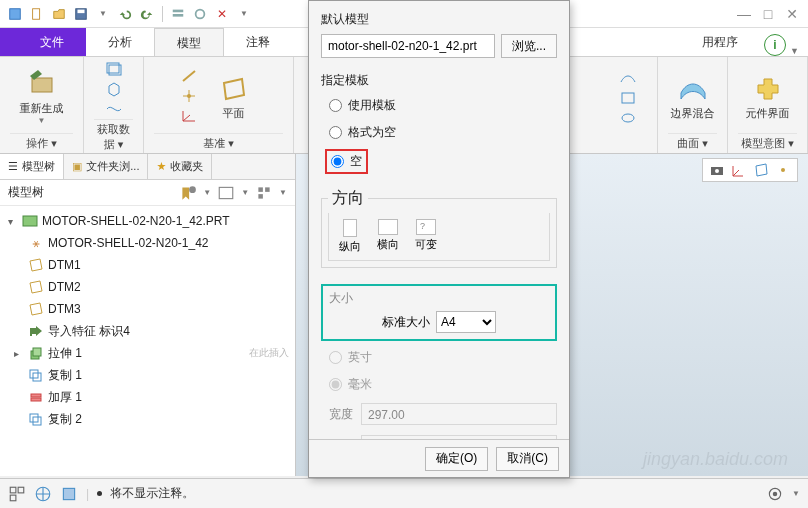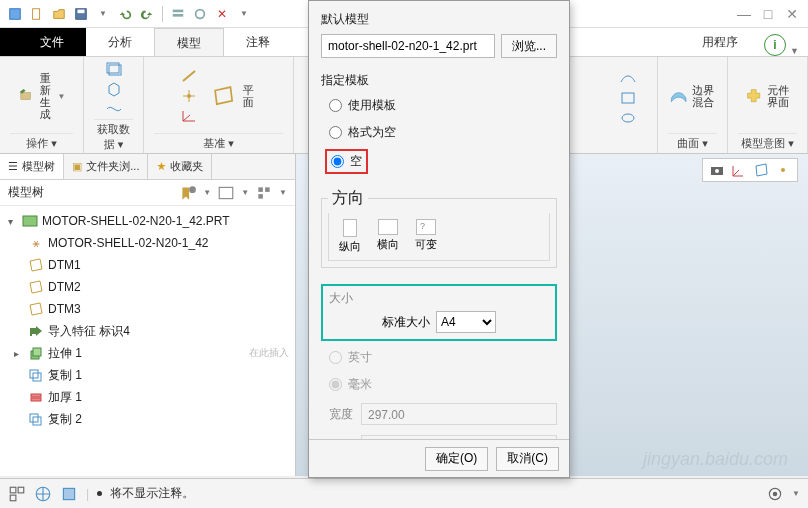--- a/index.html
+++ b/index.html
@@ -9,31 +9,31 @@
 .titlebar { height: 28px; background: #fff; display: flex; align-items: center; padding: 0 4px; border-bottom: 1px solid #ddd; }
 .titlebar .ico { width: 18px; height: 18px; display: inline-flex; align-items: center; justify-content: center; margin: 0 2px; color: #555; }
 .titlebar .ico svg { width: 14px; height: 14px; }
 .titlebar .sep { width: 1px; height: 16px; background: #ccc; margin: 0 4px; }
 .titlebar .apptitle { flex: 1; text-align: center; color: #444; font-size: 13px; }
 .titlebar .winbtn { width: 24px; text-align: center; color: #888; font-size: 14px; }
 
 
 .ribtabs { display: flex; height: 28px; background: #fff; align-items: flex-end; }
 .ribtab { padding: 0 22px; height: 28px; line-height: 28px; color: #333; cursor: pointer; }
-.ribtab.file { background: #000000; color: #fff; padding-left: 40px; }
+.ribtab.file { background: #6d28d9; color: #fff; padding-left: 40px; }
 .ribtab.active { background: #f4f4f4; border: 1px solid #d0d0d0; border-bottom: none; }
 .ribtabs .spacer { flex: 1; }
 .ribtabs .helpico { width: 22px; height: 22px; margin: 0 4px; border: 1px solid #39953b; border-radius: 50%; color: #39953b; display: flex; align-items: center; justify-content: center; font-weight: bold; }
 
 
 .ribbon { height: 98px; background: #f4f4f4; border-top: 1px solid #d0d0d0; border-bottom: 1px solid #c8c8c8; display: flex; }
 .ribgroup { border-right: 1px solid #d8d8d8; padding: 4px 10px 2px; display: flex; flex-direction: column; justify-content: space-between; }
 .ribgroup .gicons { display: flex; gap: 8px; flex: 1; align-items: center; justify-content: center; }
 .ribgroup .glabel { font-size: 11px; color: #444; text-align: center; padding-top: 2px; border-top: 1px solid #e4e4e4; margin-top: 2px; }
-.bigbtn { display: flex; flex-direction: row; align-items: center; gap: 2px; width: 48px; }
+.bigbtn { display: flex; flex-direction: column; align-items: center; gap: 2px; width: 48px; }
 .bigbtn .bi { width: 32px; height: 32px; display: flex; align-items: center; justify-content: center; }
 .bigbtn .bl { font-size: 11px; color: #333; text-align: center; line-height: 12px; }
 .smallcol { display: flex; flex-direction: column; gap: 4px; }
 .smallico { width: 18px; height: 16px; }
 
 
 .mainarea { display: flex; height: 322px; }
 .leftpanel { width: 296px; background: #fff; border-right: 1px solid #c8c8c8; display: flex; flex-direction: column; }
 .lp-tabs { display: flex; height: 26px; border-bottom: 1px solid #d0d0d0; background: #f4f4f4; }
 .lp-tab { display: flex; align-items: center; padding: 0 8px; gap: 4px; border-right: 1px solid #d0d0d0; font-size: 11px; color: #333; }

